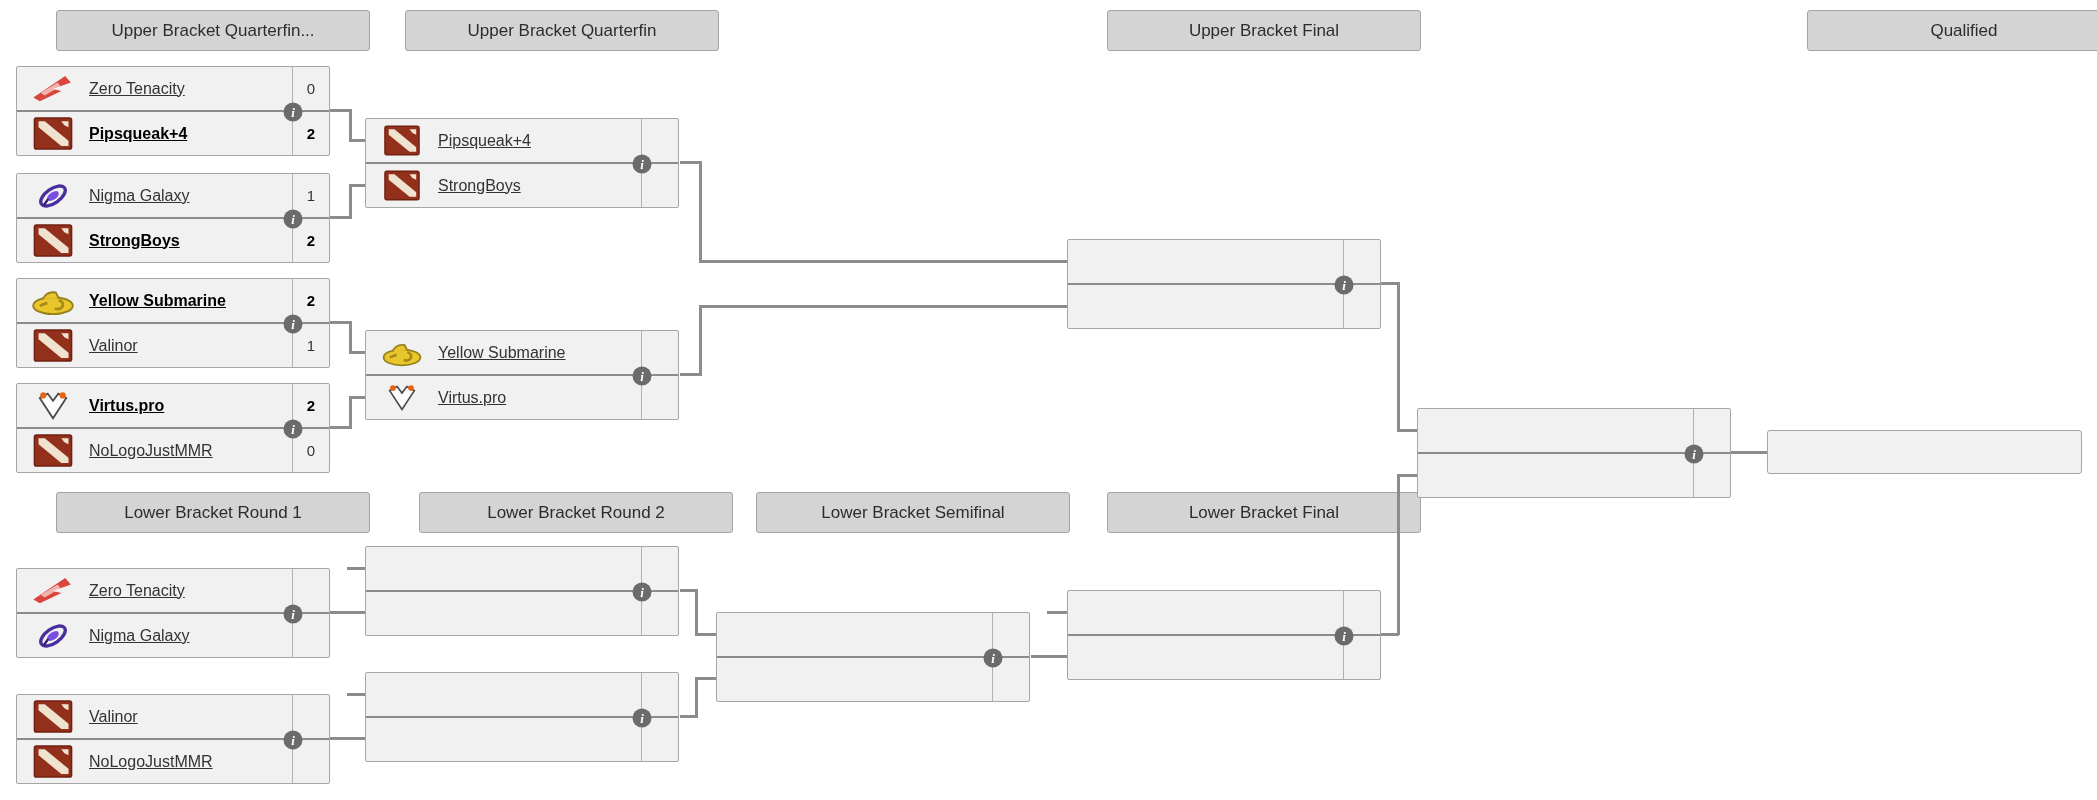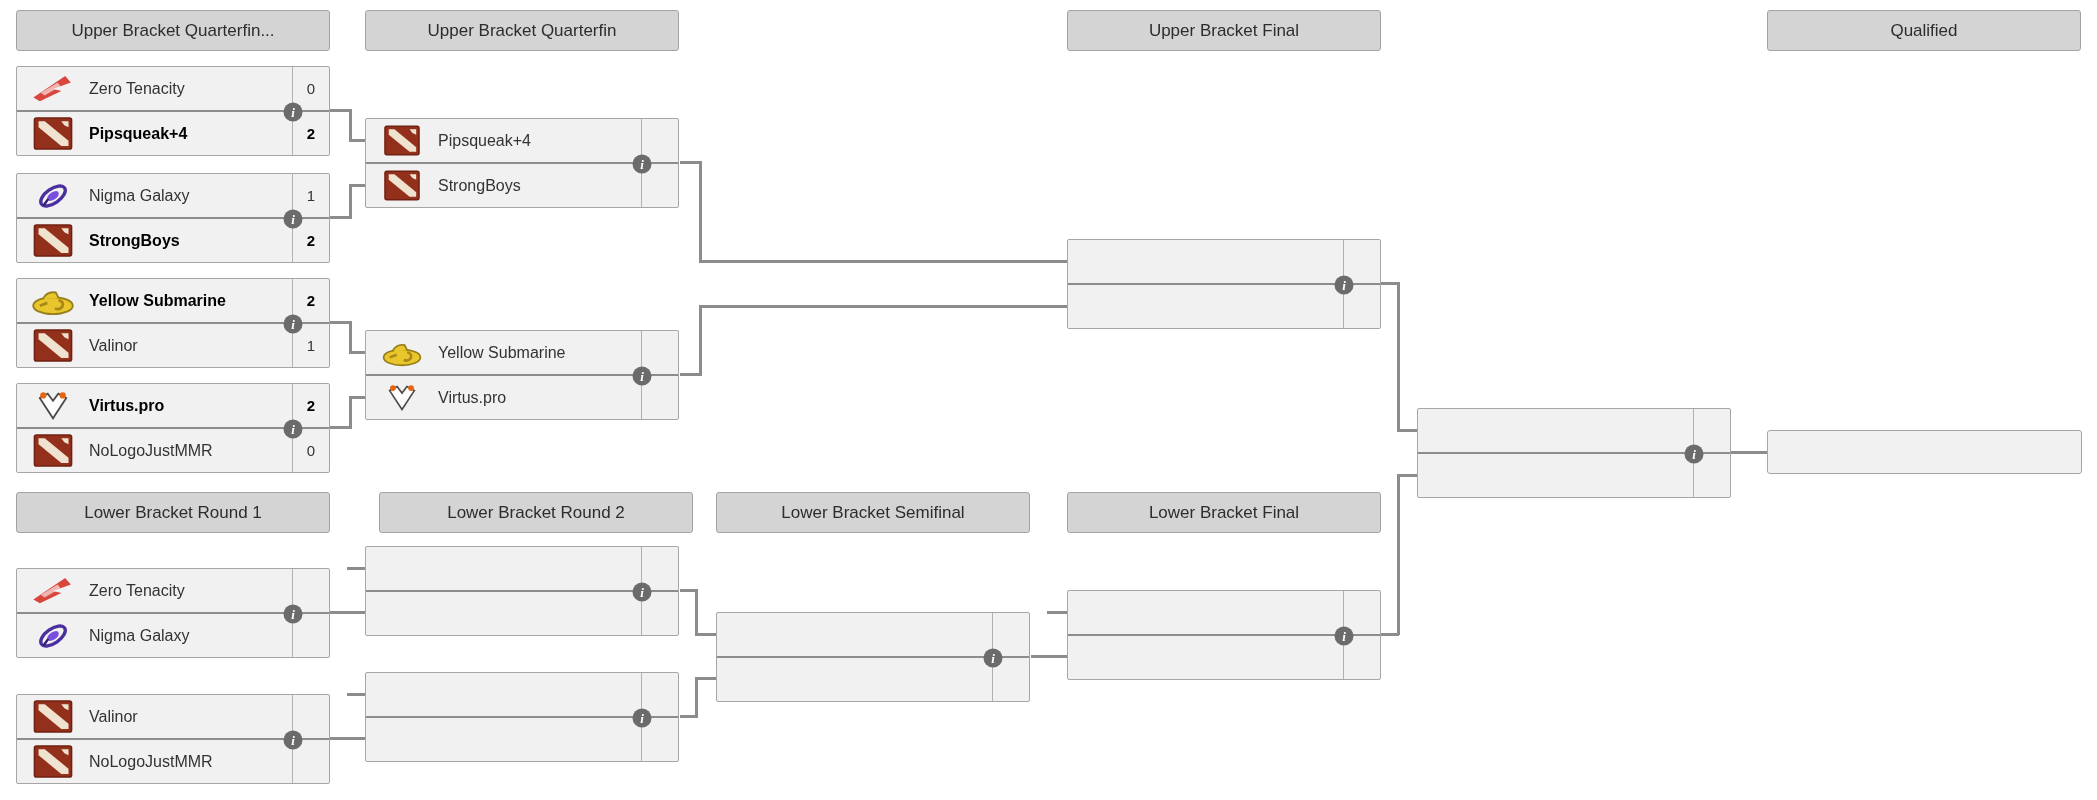--- a/index.html
+++ b/index.html
@@ -4,32 +4,32 @@
 <style>
   html,body{margin:0;padding:0;background:#ffffff;}
   body{font-family:"Liberation Sans","DejaVu Sans",sans-serif;}
   #canvas{position:relative;width:2097px;height:800px;background:#ffffff;overflow:hidden;}
 
   
   .col-header{
     position:absolute;width:314px;height:41px;box-sizing:border-box;
     background:#d4d4d4;border:1px solid #a3a3a3;border-radius:3px;
     display:flex;align-items:center;justify-content:center;
-    font-size:17px;color:#2d2d2d;white-space:nowrap;
+    font-size:17px;color:#2d2d2d;white-space:nowrap;margin-left:40px;
   }
 
   
   .match{
     position:absolute;width:314px;height:90px;box-sizing:border-box;
     background:#f1f1f2;border:1px solid #a6a6a6;border-radius:2px;z-index:2;
   }
   .row{position:relative;height:43px;display:flex;align-items:center;}
   .mid{height:2px;background:#8c8c8c;}
   .logo{flex:0 0 72px;display:flex;align-items:center;justify-content:center;}
-  .tname{flex:1;font-size:16px;color:#333;padding-right:46px;white-space:nowrap;overflow:hidden;}
+  .tname{flex:1;font-size:16px;color:#333;padding-right:46px;white-space:nowrap;overflow:hidden;text-decoration:underline;}
   .tscore{
     position:absolute;right:0;top:0;width:37px;height:43px;box-sizing:border-box;
     border-left:1px solid #b1b1b1;display:flex;align-items:center;justify-content:center;
     font-size:15px;color:#333;
   }
   .winner{font-weight:700;color:#000;}
   .info{
     position:absolute;left:276px;top:45px;transform:translate(-50%,-50%);
     width:19px;height:19px;border-radius:50%;background:#6b6b6b;color:#fff;
     display:flex;align-items:center;justify-content:center;

